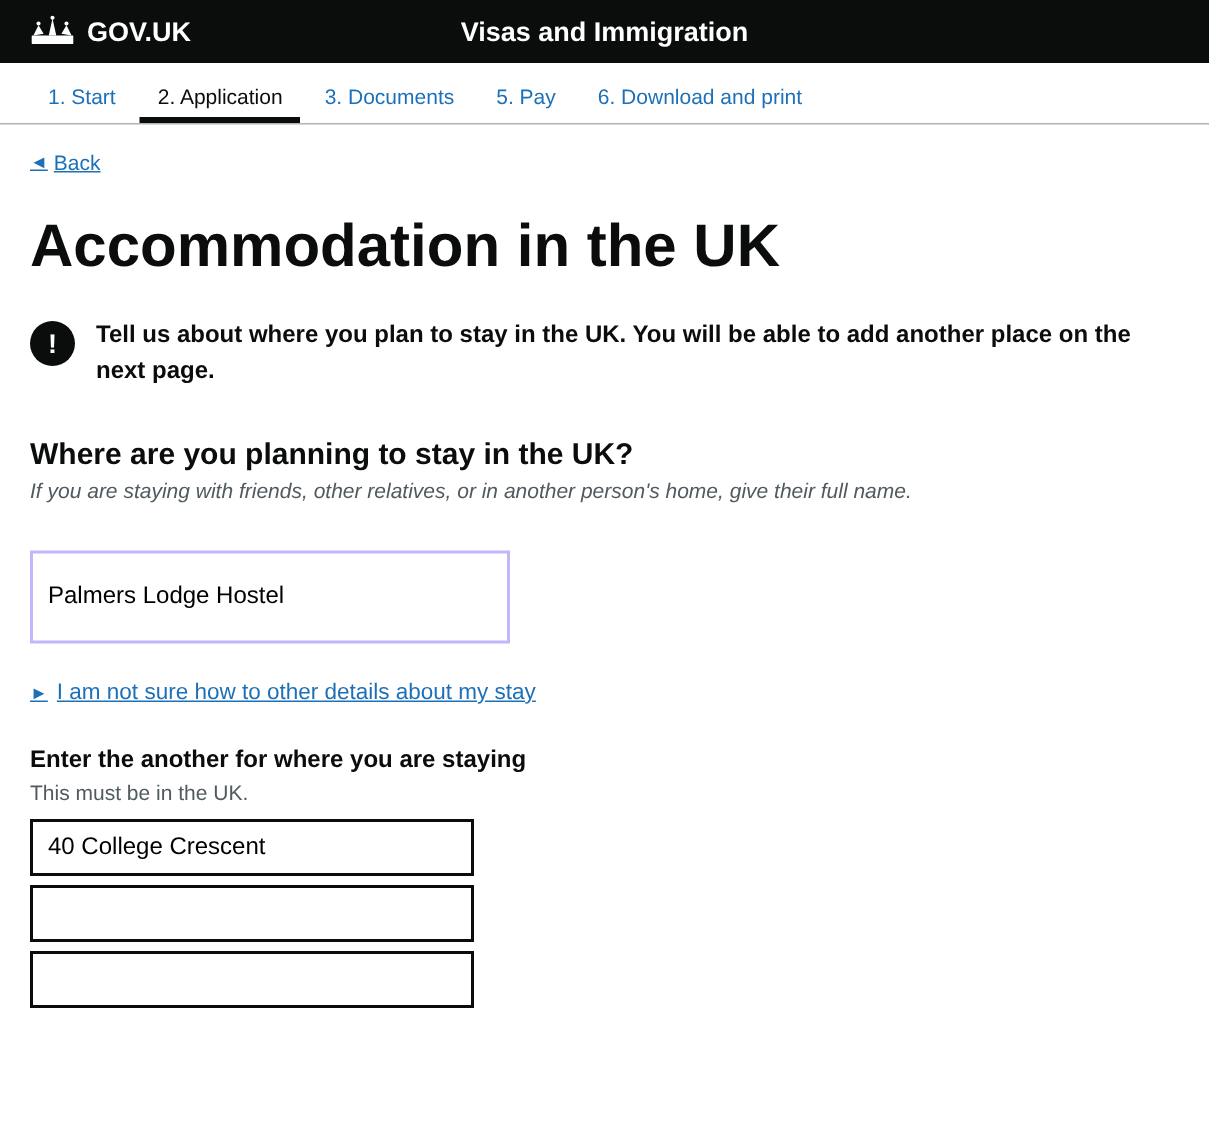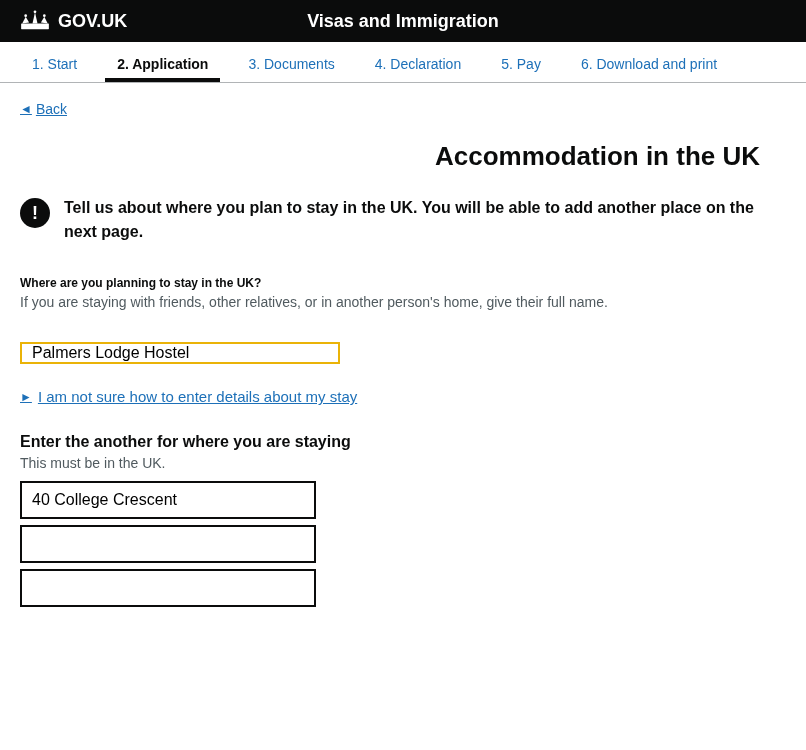--- a/index.html
+++ b/index.html
@@ -33,34 +33,34 @@
       left: 50%;
       transform: translateX(-50%);
     }
 
     
     .step-nav {
       border-bottom: 1px solid #b1b4b6;
       padding: 0 20px;
       display: flex;
       align-items: flex-end;
-      gap: 16px;
+      gap: 4px;
       background: #fff;
     }
     .step-nav-item {
       padding: 14px 12px 10px;
       font-size: 14px;
       color: #1d70b8;
       text-decoration: none;
       cursor: pointer;
       white-space: nowrap;
     }
     .step-nav-item.active {
       color: #0b0c0c;
-      font-weight: bold;
+      font-weight: normal;
       border-bottom: 4px solid #0b0c0c;
       padding-bottom: 6px;
     }
     .step-nav-item.inactive {
       color: #1d70b8;
     }
 
     
     .main {
       padding: 16px 20px 40px;
@@ -77,26 +77,25 @@
       font-size: 14px;
       cursor: pointer;
       margin-bottom: 24px;
     }
     .back-link .arrow {
       font-size: 12px;
     }
 
     
     .page-title {
-      font-size: 26px;
+      font-size: 40px;
       font-weight: bold;
       color: #0b0c0c;
       margin-bottom: 24px;
       line-height: 1.2;
-      text-align: right;
     }
 
     
     .info-panel {
       display: flex;
       align-items: flex-start;
       gap: 14px;
       margin-bottom: 32px;
     }
     .info-icon {
@@ -117,35 +116,36 @@
       font-weight: bold;
       font-size: 16px;
       line-height: 1.5;
     }
 
     
     .form-group {
       margin-bottom: 24px;
     }
     .form-label {
-      font-size: 12px;
+      font-size: 20px;
       font-weight: bold;
       display: block;
       margin-bottom: 4px;
     }
     .form-hint {
       font-size: 14px;
       color: #505a5f;
       margin-bottom: 8px;
+      font-style: italic;
     }
     .form-input {
       width: 320px;
-      padding: 0 10px;
-      font-size: 16px;
-      border: 2px solid #eab308;
+      padding: 20px 10px;
+      font-size: 16px;
+      border: 2px solid #c4b5fd;
       border-radius: 0;
       outline: none;
       display: block;
       margin-top: 32px;
     }
 
     
     .details-link {
       display: flex;
       align-items: center;
@@ -200,21 +200,20 @@
     </svg>
     <span>GOV.UK</span>
   </div>
   <div class="header-title" style="position: absolute; left: 50%; transform: translateX(-50%);">Visas and Immigration</div>
 </header>
 
 <nav class="step-nav">
   <a class="step-nav-item inactive">1. Start</a>
   <a class="step-nav-item active">2. Application</a>
   <a class="step-nav-item inactive">3. Documents</a>
-  <a class="step-nav-item inactive">4. Declaration</a>
   <a class="step-nav-item inactive">5. Pay</a>
   <a class="step-nav-item inactive">6. Download and print</a>
 </nav>
 
 <main class="main">
 
   
   <a class="back-link">
     <span class="arrow">◄</span>
     <span>Back</span>
@@ -232,21 +231,21 @@
   
   <div class="form-group">
     <label class="form-label">Where are you planning to stay in the UK?</label>
     <p class="form-hint">If you are staying with friends, other relatives, or in another person's home, give their full name.</p>
     <input type="text" class="form-input" value="Palmers Lodge Hostel" style="">
   </div>
 
   
   <a class="details-link">
     <span class="details-arrow">►</span>
-    <span>I am not sure how to enter details about my stay</span>
+    <span>I am not sure how to other details about my stay</span>
   </a>
 
   
   <div class="address-section">
     <label>Enter the another for where you are staying</label>
     <p class="hint">This must be in the UK.</p>
     <input type="text" class="address-input" value="40 College Crescent" style="">
     <input type="text" class="address-input" style="">
     <input type="text" class="address-input" style="">
   </div>

